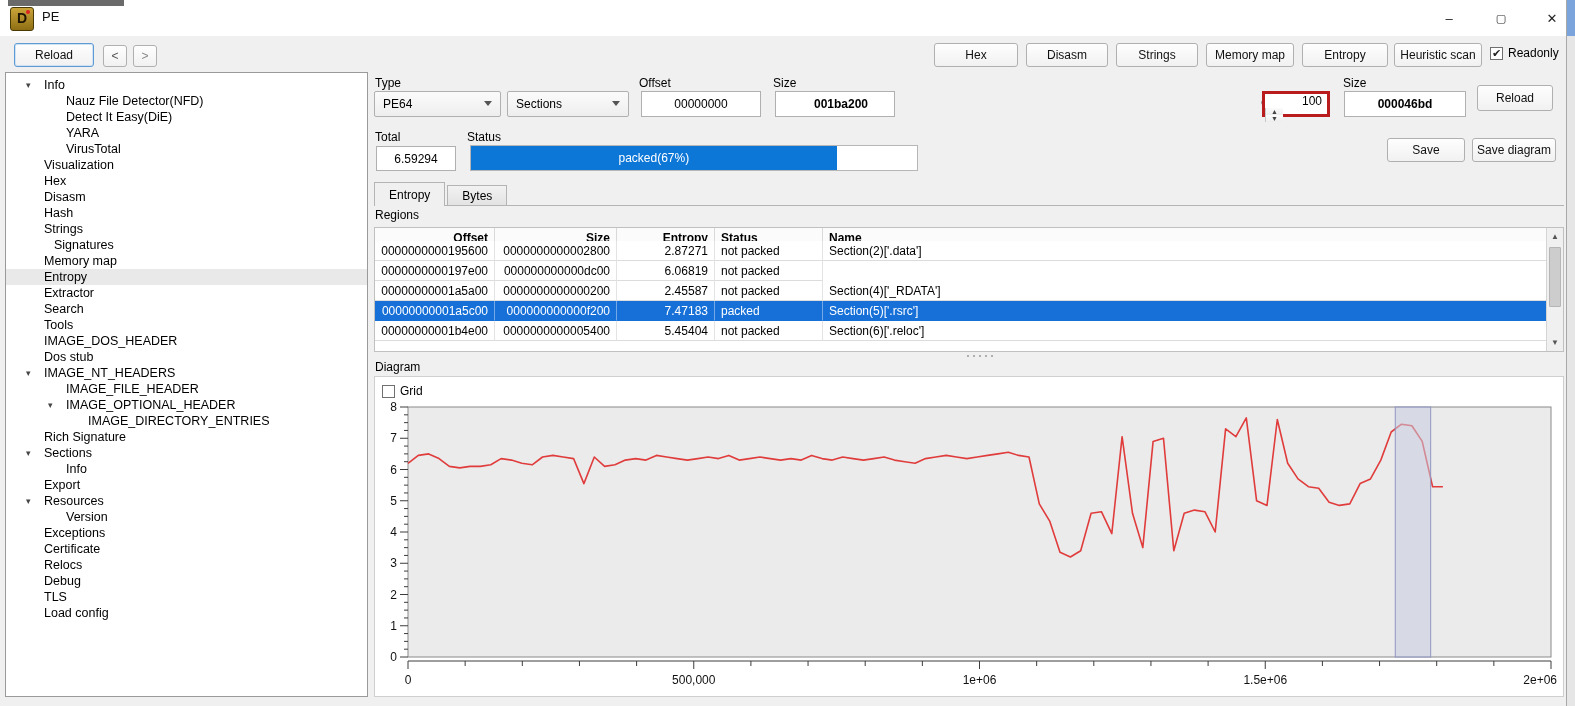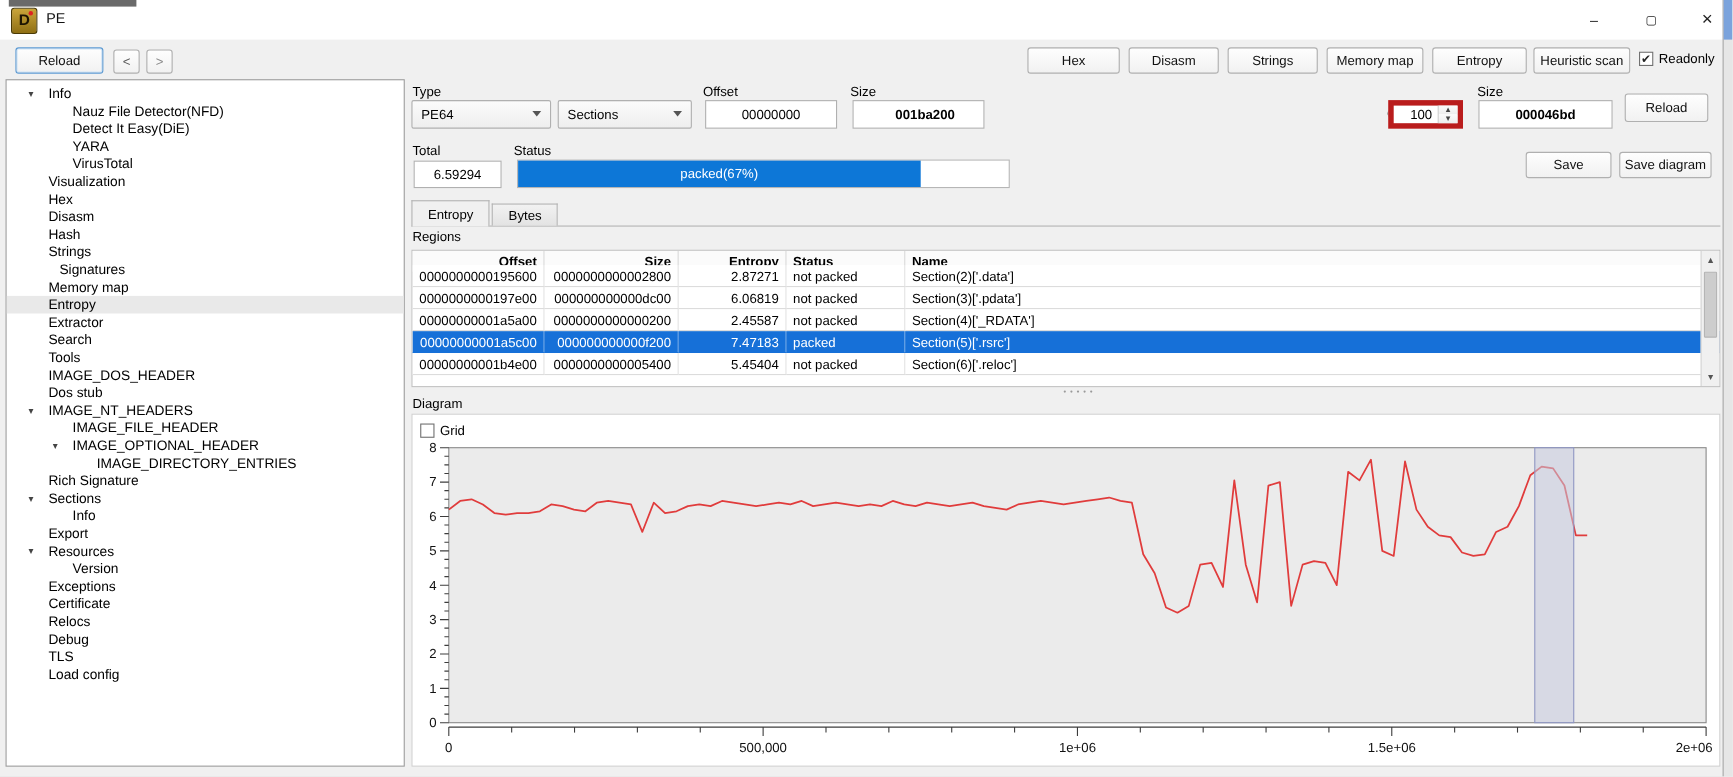--- a/index.html
+++ b/index.html
@@ -23,21 +23,21 @@
   .label{position:absolute;font-size:12px;color:#000;white-space:nowrap;}
   .field{position:absolute;background:#fff;border:1px solid #b0b0b0;box-sizing:border-box;font-size:12px;display:flex;align-items:center;justify-content:center;color:#000;}
   .field.bold{font-weight:bold;}
   .combo{position:absolute;border:1px solid #b0b0b0;border-radius:2px;background:linear-gradient(#fbfbfb,#eeeeee);box-sizing:border-box;font-size:12px;display:flex;align-items:center;padding-left:8px;color:#000;}
   .combo .carr{position:absolute;right:8px;top:50%;margin-top:-3px;width:0;height:0;border-left:4px solid transparent;border-right:4px solid transparent;border-top:5px solid #555;}
   
   #progress{position:absolute;background:#fff;border:1px solid #b6b6b6;box-sizing:border-box;}
   #progress .fill{height:100%;background:#0d77d7;position:relative;}
   #progress .ptext{position:absolute;top:0;left:0;width:100%;height:100%;display:flex;align-items:center;justify-content:center;color:#fff;font-size:12px;}
   
-  #count-spin{position:absolute;border:5px solid #b91c1c;background:#fff;box-sizing:border-box;display:flex;}
+  #count-spin{position:absolute;border:3px solid #b91c1c;background:#fff;box-sizing:border-box;display:flex;flex-direction:column;}
   #count-spin .val{flex:1;display:flex;align-items:center;justify-content:flex-end;padding-right:5px;font-size:12px;}
   #count-spin .arrows{width:17px;border-left:1px solid #c8c8c8;display:flex;flex-direction:column;}
   #count-spin .arrows div{flex:1;display:flex;align-items:center;justify-content:center;font-size:7px;color:#444;background:linear-gradient(#fbfbfb,#ededed);}
   
   .cb{position:absolute;display:flex;align-items:center;font-size:12px;color:#000;}
   .cb .box{width:13px;height:13px;background:#fff;border:1px solid #707070;box-sizing:border-box;margin-right:5px;display:flex;align-items:center;justify-content:center;font-size:11px;color:#222;}
   
   #tabbar{position:absolute;left:374px;top:182px;width:1190px;height:24px;border-bottom:1px solid #b4b4b4;box-sizing:border-box;display:flex;align-items:flex-end;}
   .tab{box-sizing:border-box;font-size:12px;padding:0 14px;display:flex;align-items:center;justify-content:center;}
   .tab.active{height:24px;background:#f0f0f0;border:1px solid #b4b4b4;border-bottom:none;margin-bottom:-1px;z-index:2;}
@@ -191,21 +191,20 @@
           <div class="c r" style="width: 122px;">0000000000002800</div>
           <div class="c r" style="width: 98px;">2.87271</div>
           <div class="c l" style="width: 108px;">not packed</div>
           <div class="c l" style="flex: 1 1 0%;">Section(2)['.data']</div>
         </div>
         <div class="trowt">
           <div class="c r" style="width: 120px;">0000000000197e00</div>
           <div class="c r" style="width: 122px;">000000000000dc00</div>
           <div class="c r" style="width: 98px;">6.06819</div>
           <div class="c l" style="width: 108px;">not packed</div>
-          <div class="c l" style="flex: 1 1 0%;">Section(3)['.pdata']</div>
         </div>
         <div class="trowt">
           <div class="c r" style="width: 120px;">00000000001a5a00</div>
           <div class="c r" style="width: 122px;">0000000000000200</div>
           <div class="c r" style="width: 98px;">2.45587</div>
           <div class="c l" style="width: 108px;">not packed</div>
           <div class="c l" style="flex: 1 1 0%;">Section(4)['_RDATA']</div>
         </div>
         <div class="trowt sel">
           <div class="c r" style="width: 120px;">00000000001a5c00</div>

